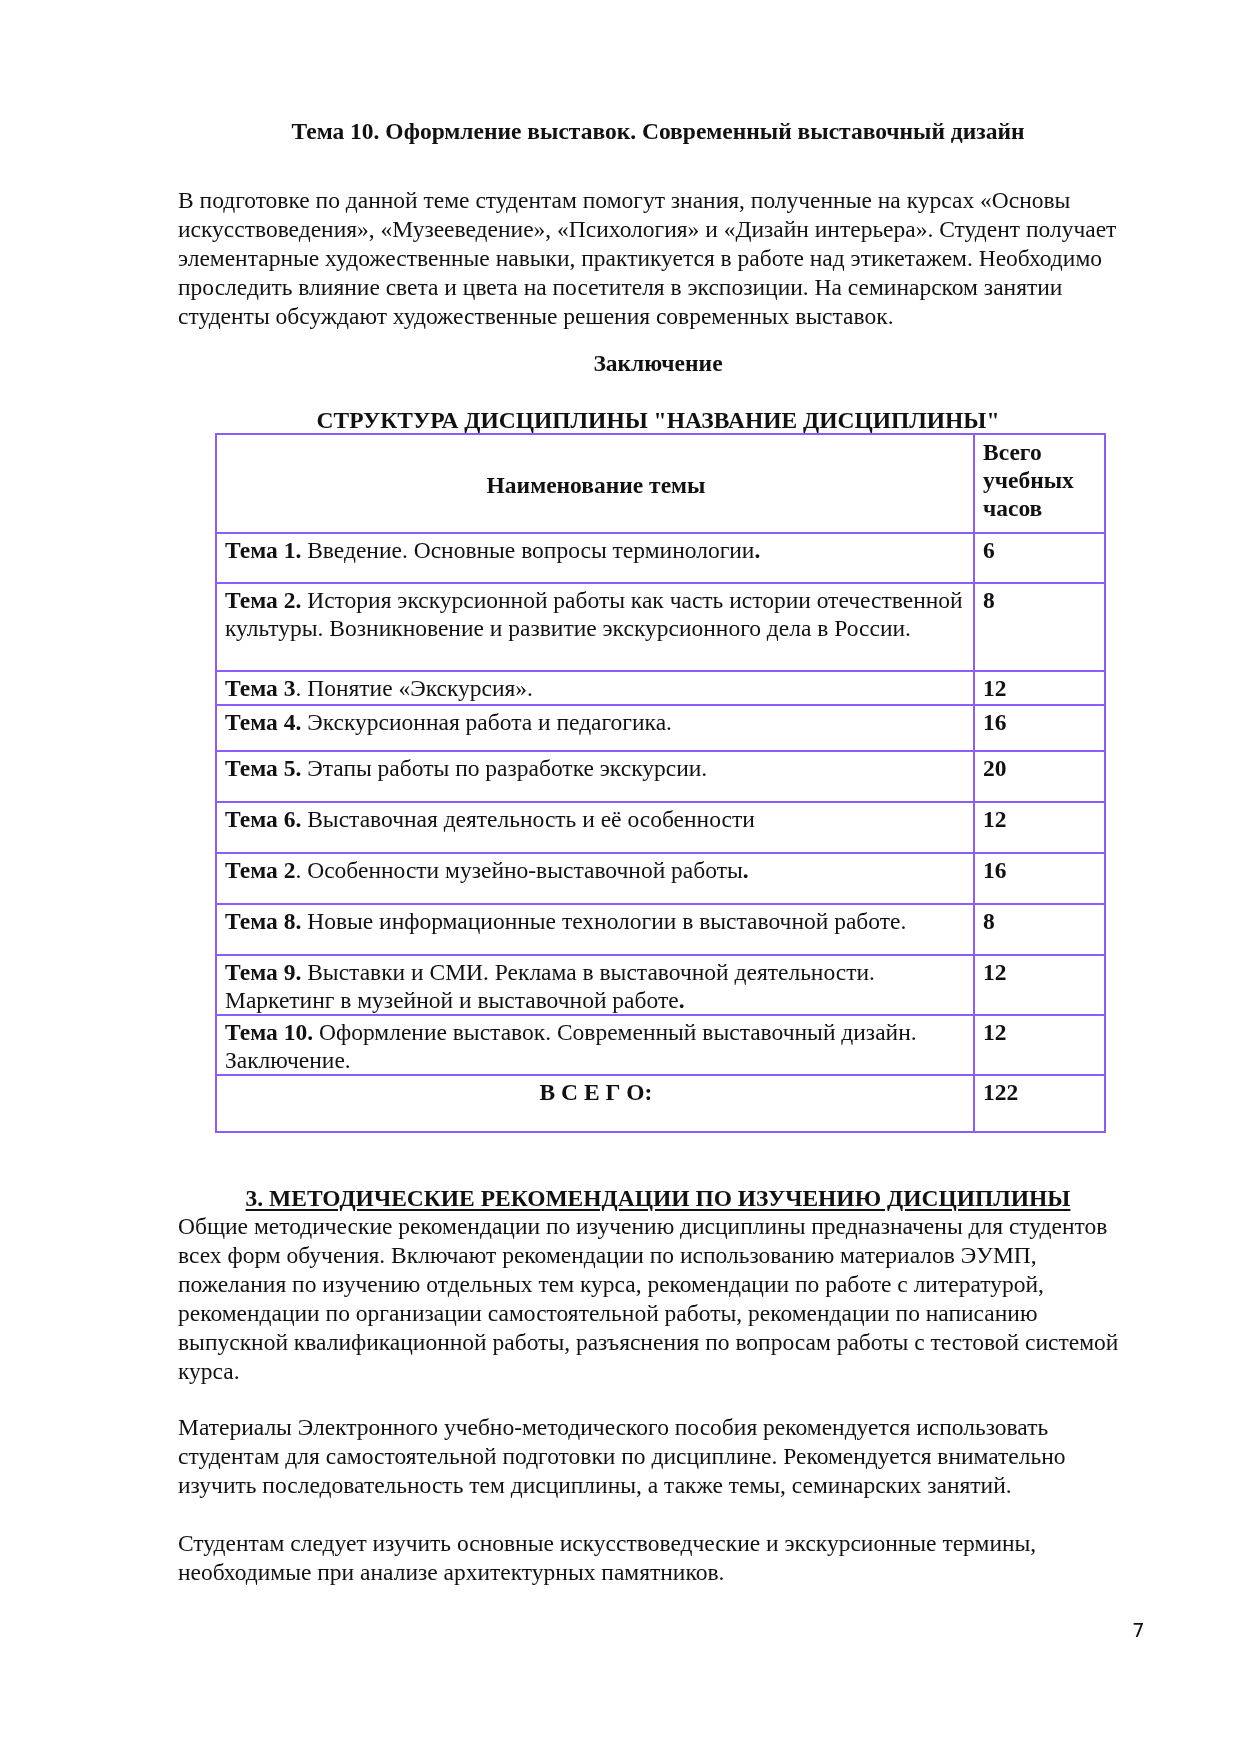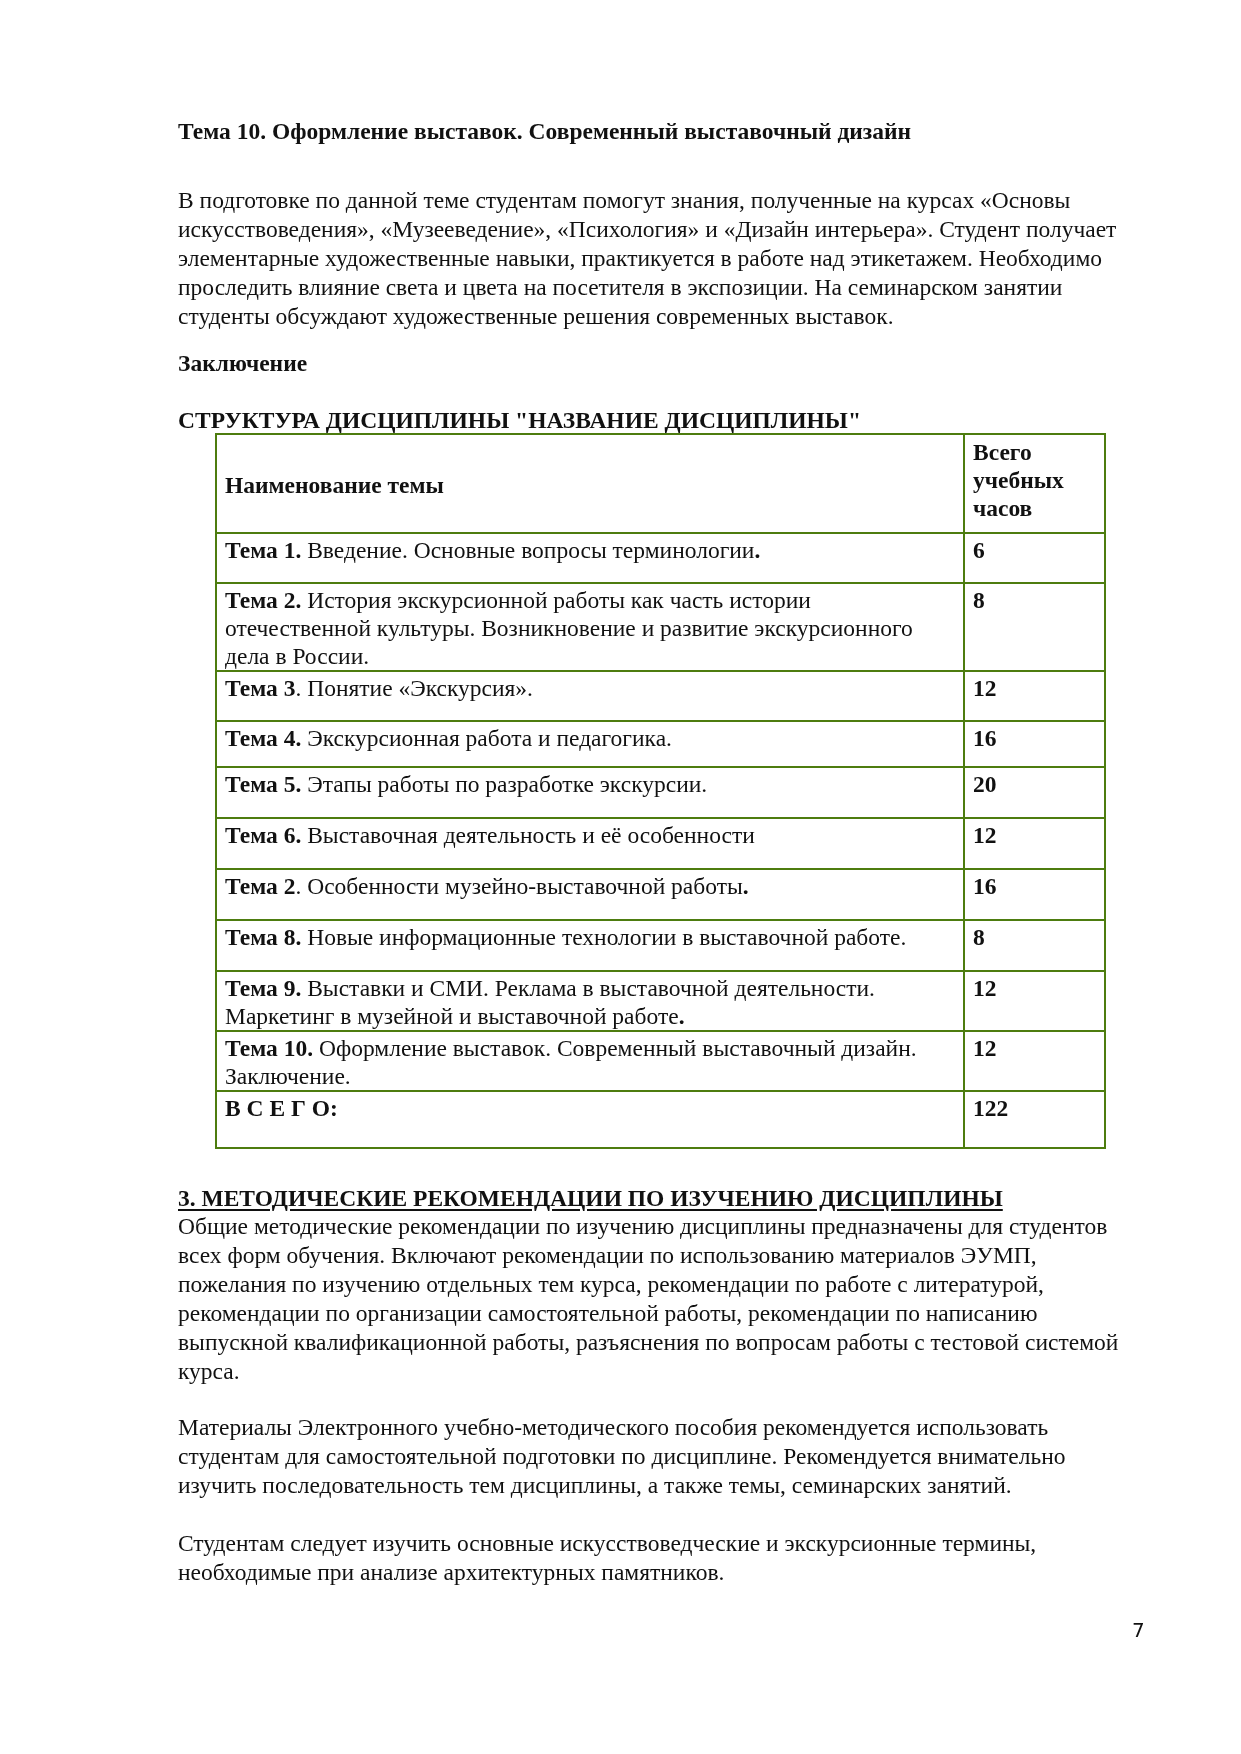--- a/index.html
+++ b/index.html
@@ -1,27 +1,27 @@
 <!DOCTYPE html>
 <html><head>
 <meta charset="utf-8">
 <style>
   html, body { margin: 0; padding: 0; background: #ffffff; }
   body { width: 1241px; height: 1754px; position: relative; overflow: hidden;
          font-family: "Liberation Serif", serif; color: #111; }
   .abs { position: absolute; }
   .p { font-size: 23.5px; line-height: 29px; left: 178px; width: 960px; margin: 0; }
-  .b { font-weight: bold; }
+  .b { font-weight: bold; text-align: center; }
   #topic10-title { top: 117px; }
   #topic10-body { top: 146px; margin-top: 40px; }
   #conclusion { top: 349px; }
   #structure-title { top: 406px; }
   table.struct { position: absolute; left: 215px; top: 433px; width: 891px;
     border-collapse: collapse; font-size: 23.5px; line-height: 28px; }
-  table.struct td { border: 2px solid #4d7c0f; vertical-align: top; padding: 2px 16px 0 8px; }
+  table.struct td { border: 2px solid #8b5cf6; vertical-align: top; padding: 2px 6px 0 8px; }
   table.struct td.hrs { width: 115px; font-weight: bold; }
   table.struct tr.hdr td { vertical-align: middle; }
   table.struct tr.hdr td.hrs { vertical-align: top; padding-top: 3px; }
   .tl { font-weight: bold; }
   #sec3-title { top: 1184px; text-decoration: underline; text-underline-offset: 3px; }
   #sec3-p1 { top: 1212px; }
   #sec3-p2 { top: 1413px; }
   #sec3-p3 { top: 1529px; }
   #page-number { left: 1132px; top: 1618px; font-family: "DejaVu Sans", sans-serif; font-size: 20px; }
 </style>
@@ -42,21 +42,21 @@
       <td class="hrs">Всего учебных часов</td>
     </tr>
     <tr style="height:50px">
       <td><span class="tl">Тема 1.</span><span> Введение. Основные вопросы терминологии</span><span class="tl">.</span></td>
       <td class="hrs">6</td>
     </tr>
     <tr style="height:88px">
       <td><span class="tl">Тема 2.</span><span> История экскурсионной работы как часть истории отечественной культуры. Возникновение и развитие экскурсионного дела в России.</span></td>
       <td class="hrs">8</td>
     </tr>
-    <tr style="height:50px">
+    <tr style="height:34px">
       <td><span class="tl">Тема 3</span><span>. Понятие «Экскурсия».</span></td>
       <td class="hrs">12</td>
     </tr>
     <tr style="height:46px">
       <td><span class="tl">Тема 4.</span><span> Экскурсионная работа и педагогика.</span></td>
       <td class="hrs">16</td>
     </tr>
     <tr style="height:51px">
       <td><span class="tl">Тема 5.</span><span> Этапы работы по разработке экскурсии.</span></td>
       <td class="hrs">20</td>

